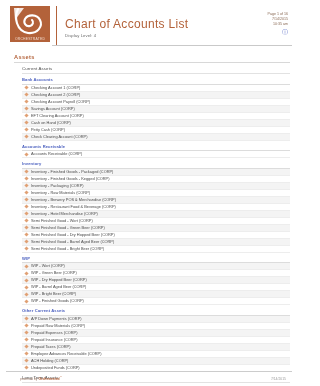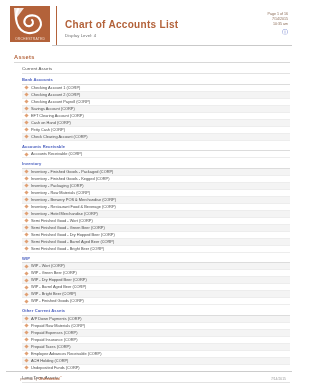--- a/index.html
+++ b/index.html
@@ -58,22 +58,22 @@
     align-self: stretch;
     background: #b3623a;
     margin: 0 8px 0 6px;
   }
 
   .title-block {
     flex: 1 1 auto;
     padding-top: 13px;
   }
   .report-title {
-    font-size: 10px;
-    font-weight: bold;
+    font-size: 12px;
+    font-weight: normal;
     color: #b3623a;
     letter-spacing: 0.3px;
     line-height: 11px;
   }
   .report-subtitle {
     font-size: 4.2px;
     color: #6b6b6b;
     margin-top: 3px;
     letter-spacing: 0.1px;
   }

